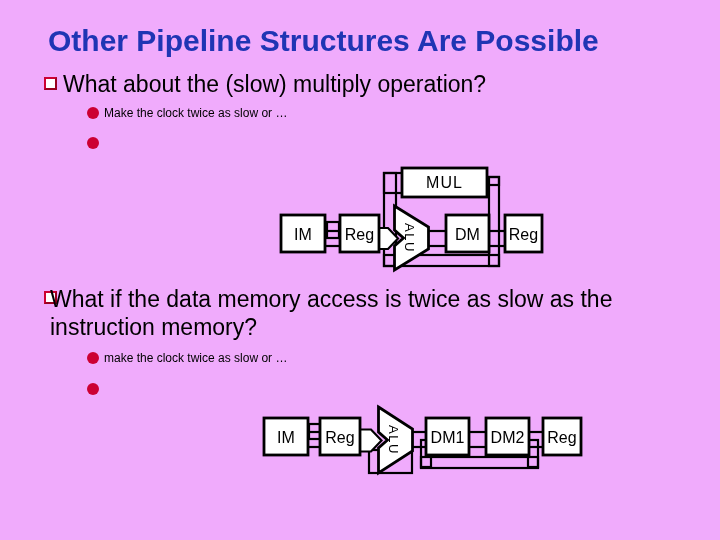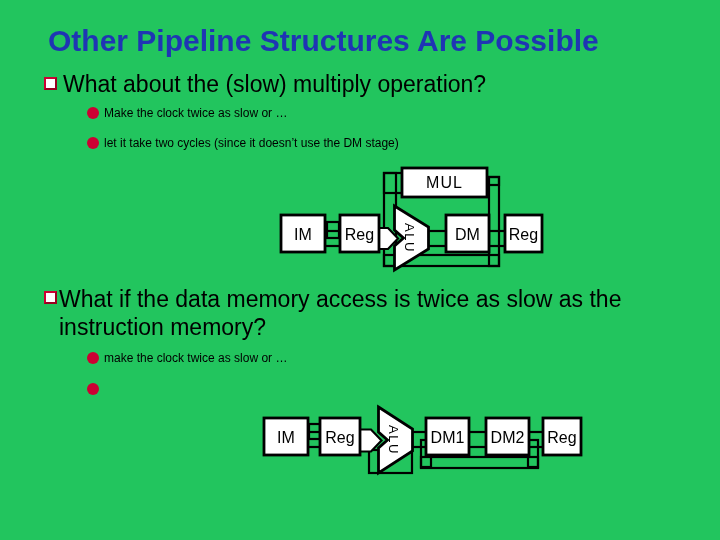--- a/index.html
+++ b/index.html
@@ -1,17 +1,17 @@
 <!DOCTYPE html>
 <html><head>
 <meta charset="utf-8">
 <style>
   html,body { margin:0; padding:0; background:#fff; }
   .slide {
-    position:relative; width:720px; height:540px; background:#22c55e;
+    position:relative; width:720px; height:540px; background:#f0abfc;
     font-family:"Liberation Sans", sans-serif; overflow:hidden; color:#000;
   }
   .abs { position:absolute; }
   .title {
     left:48px; top:24px; font-size:30px; font-weight:bold; color:#1f35b4;
     letter-spacing:0px; white-space:nowrap;
   }
   .l1 { font-size:23px; line-height:28px; color:#000; }
   .l2 { font-size:12px; line-height:20px; color:#000; }
   .sq {
@@ -33,21 +33,20 @@
 
   <div class="abs title">Other Pipeline Structures Are Possible</div>
 
   <div class="abs sq" style="left:44px; top:77px;"></div>
   <div class="abs l1" style="left:63px; top:70px; width:640px;">What about the (slow) multiply operation?</div>
 
   <div class="abs dot" style="left:87px; top:107px;"></div>
   <div class="abs l2" style="left:104px; top:103px; width:600px;">Make the clock twice as slow or …</div>
 
   <div class="abs dot" style="left:87px; top:137px;"></div>
-  <div class="abs l2" style="left:104px; top:133px; width:600px;">let it take two cycles (since it doesn’t use the DM stage)</div>
 
   <svg class="abs" style="left:270px; top:160px;" width="290" height="120" viewBox="270 160 290 120">
     <g fill="none" stroke="#000" stroke-width="2.2">
       <rect x="384" y="173" width="12" height="93"></rect>
       <rect x="384" y="173" width="19" height="20"></rect>
       <rect x="487" y="177" width="12" height="8"></rect>
       <rect x="489" y="177" width="10" height="89"></rect>
       <rect x="384" y="255" width="115" height="11"></rect>
       <rect x="327" y="222" width="12" height="16"></rect>
       <rect x="322" y="231" width="21" height="15"></rect>
@@ -65,21 +64,21 @@
     <text class="boxlabel" x="303" y="234" text-anchor="middle" dominant-baseline="central">IM</text>
     <text class="boxlabel" x="359.5" y="234" text-anchor="middle" dominant-baseline="central">Reg</text>
     <text class="boxlabel" x="444.5" y="182.5" text-anchor="middle" dominant-baseline="central" letter-spacing="1">MUL</text>
     <text class="boxlabel" x="467.5" y="234" text-anchor="middle" dominant-baseline="central">DM</text>
     <text class="boxlabel" x="523.5" y="234" text-anchor="middle" dominant-baseline="central">Reg</text>
     <polygon points="394.5,206 428.5,227 428.5,249 394.5,270 394.5,246 403.5,238 394.5,230" fill="#fff" stroke="#000" stroke-width="2.8"></polygon>
     <text class="alulabel" x="409" y="238" text-anchor="middle" dominant-baseline="central" transform="rotate(90 409 238)">ALU</text>
   </svg>
 
   <div class="abs sq" style="left:44px; top:291px;"></div>
-  <div class="abs l1" style="left:59px; top:285px; width:608px;">What if the data memory access is twice as slow as the instruction memory?</div>
+  <div class="abs l1" style="left:50px; top:285px; width:608px;">What if the data memory access is twice as slow as the instruction memory?</div>
 
   <div class="abs dot" style="left:87px; top:352px;"></div>
   <div class="abs l2" style="left:104px; top:348px; width:600px;">make the clock twice as slow or …</div>
 
   <div class="abs dot" style="left:87px; top:383px;"></div>
 
   <svg class="abs" style="left:255px; top:400px;" width="335" height="85" viewBox="255 400 335 85">
     <g fill="none" stroke="#000" stroke-width="2.2">
       <rect x="309" y="424" width="11" height="15"></rect>
       <rect x="306" y="432" width="16" height="15"></rect>

